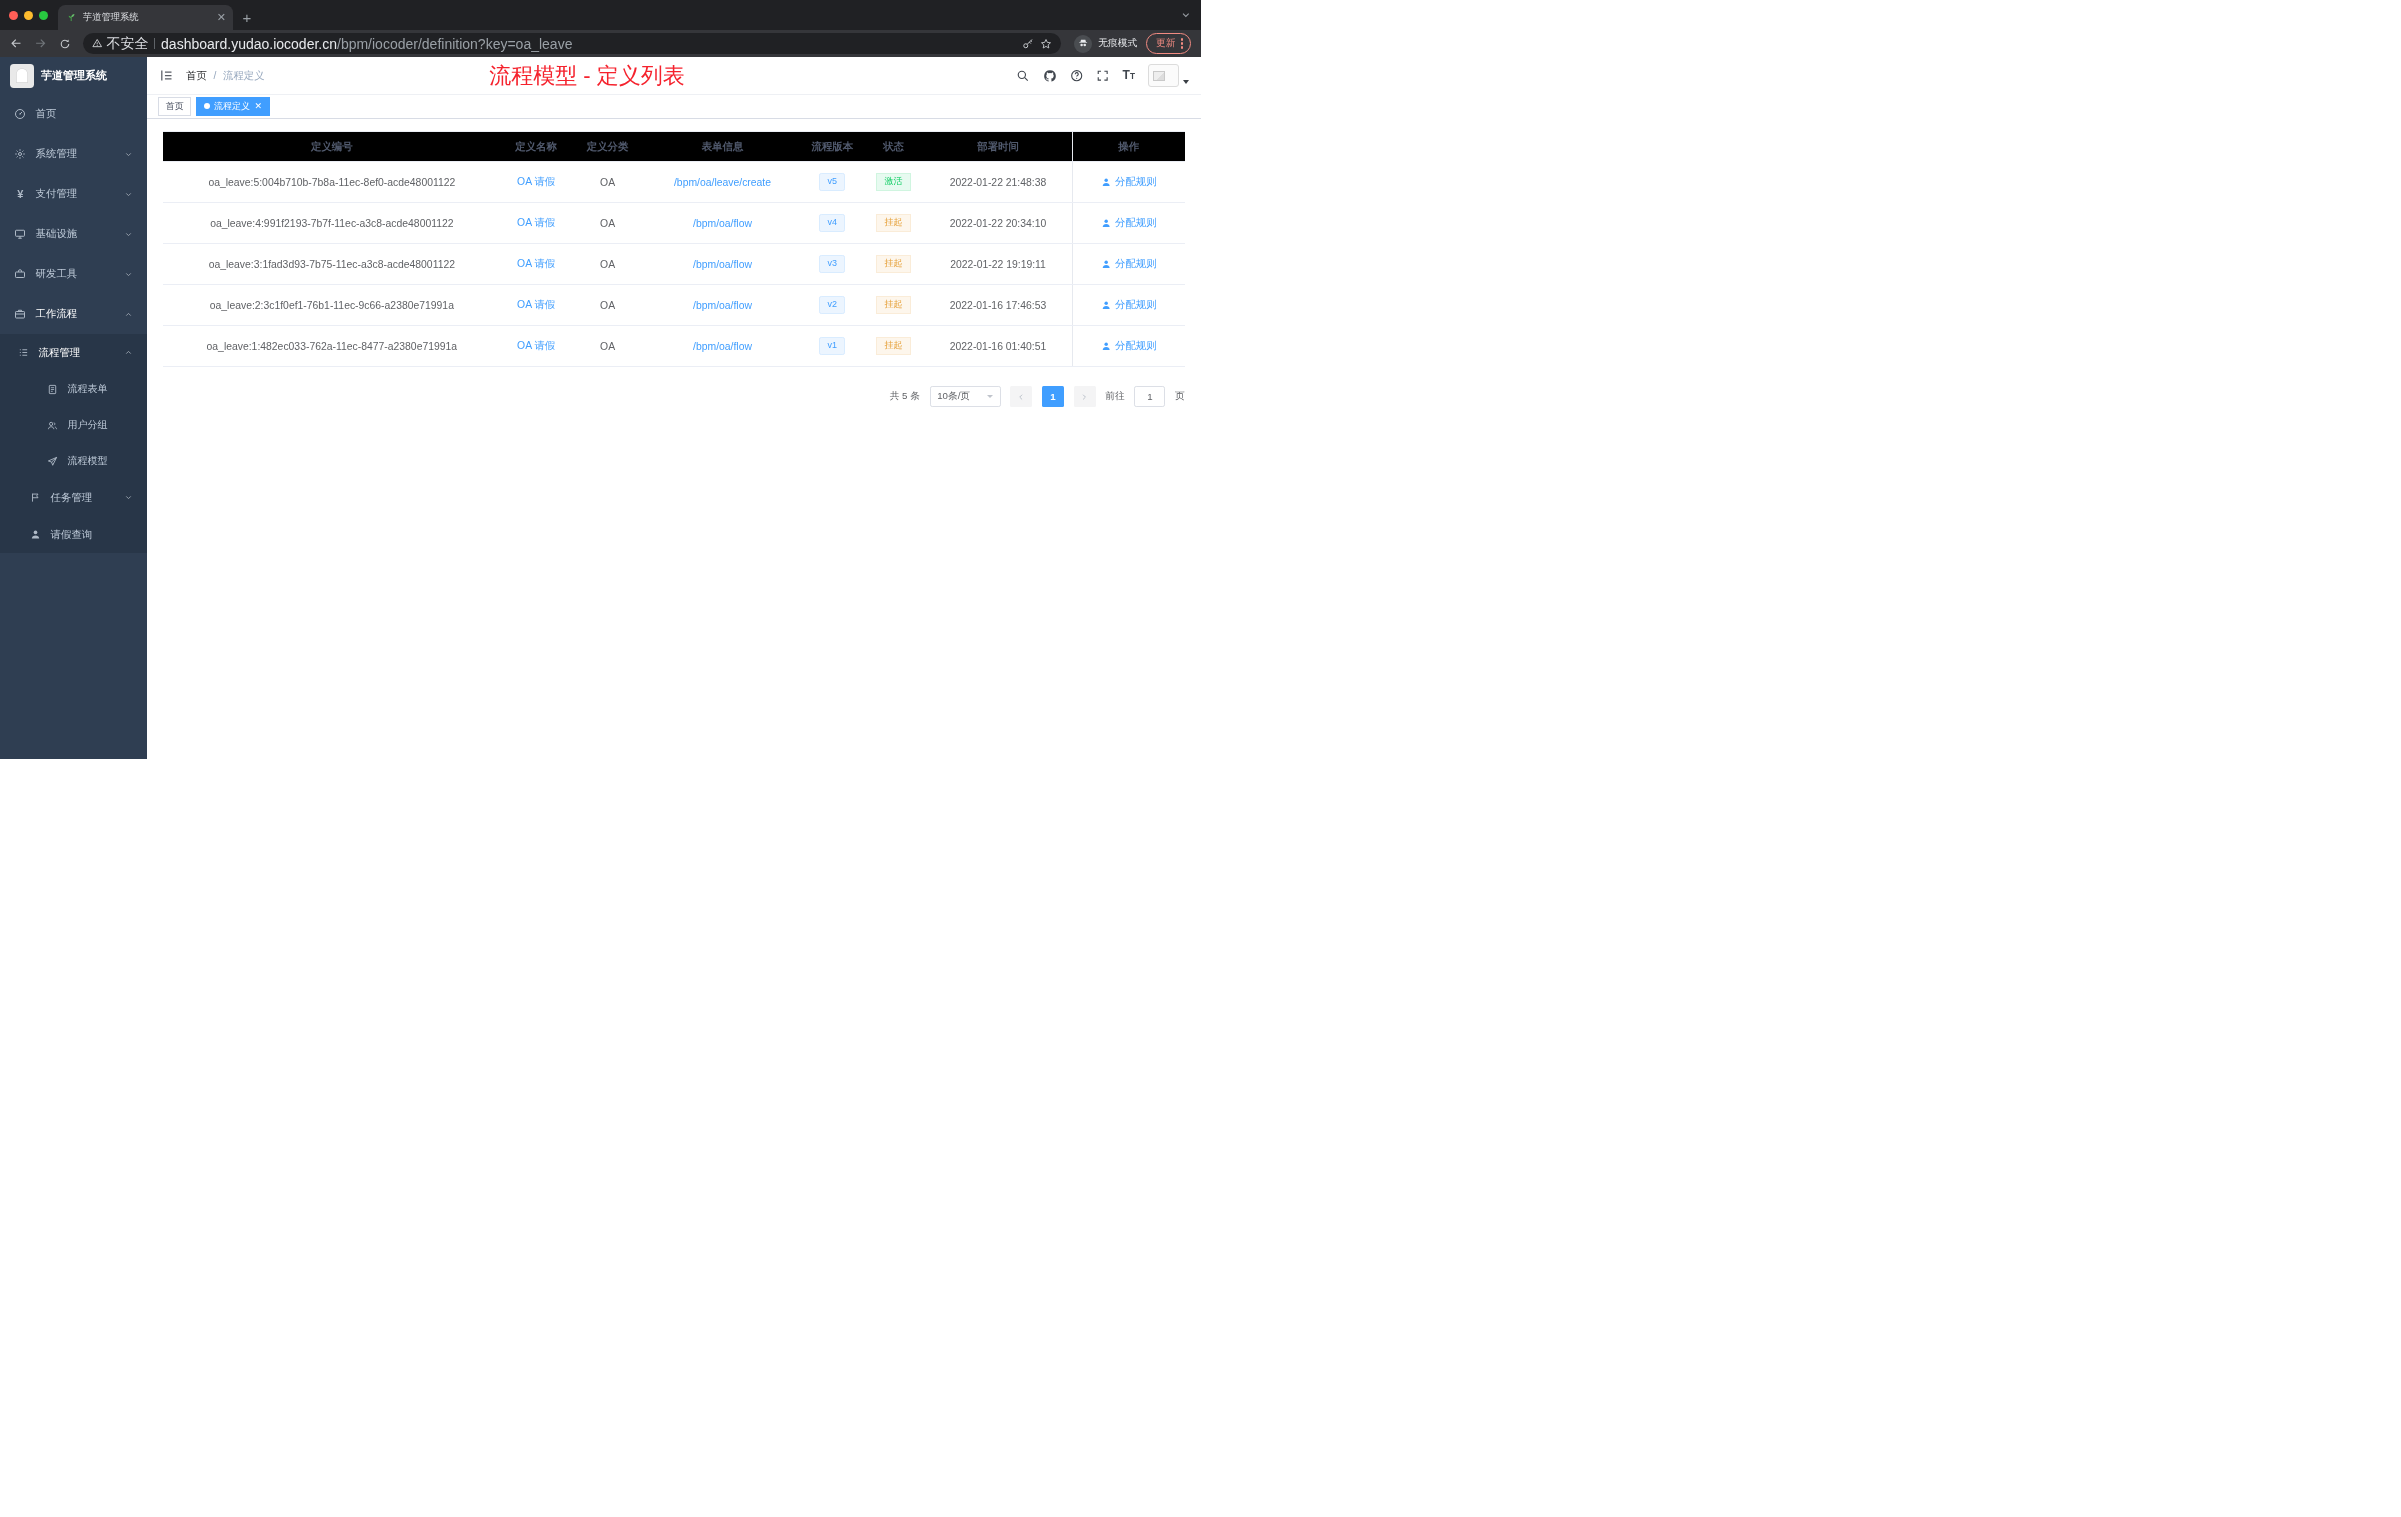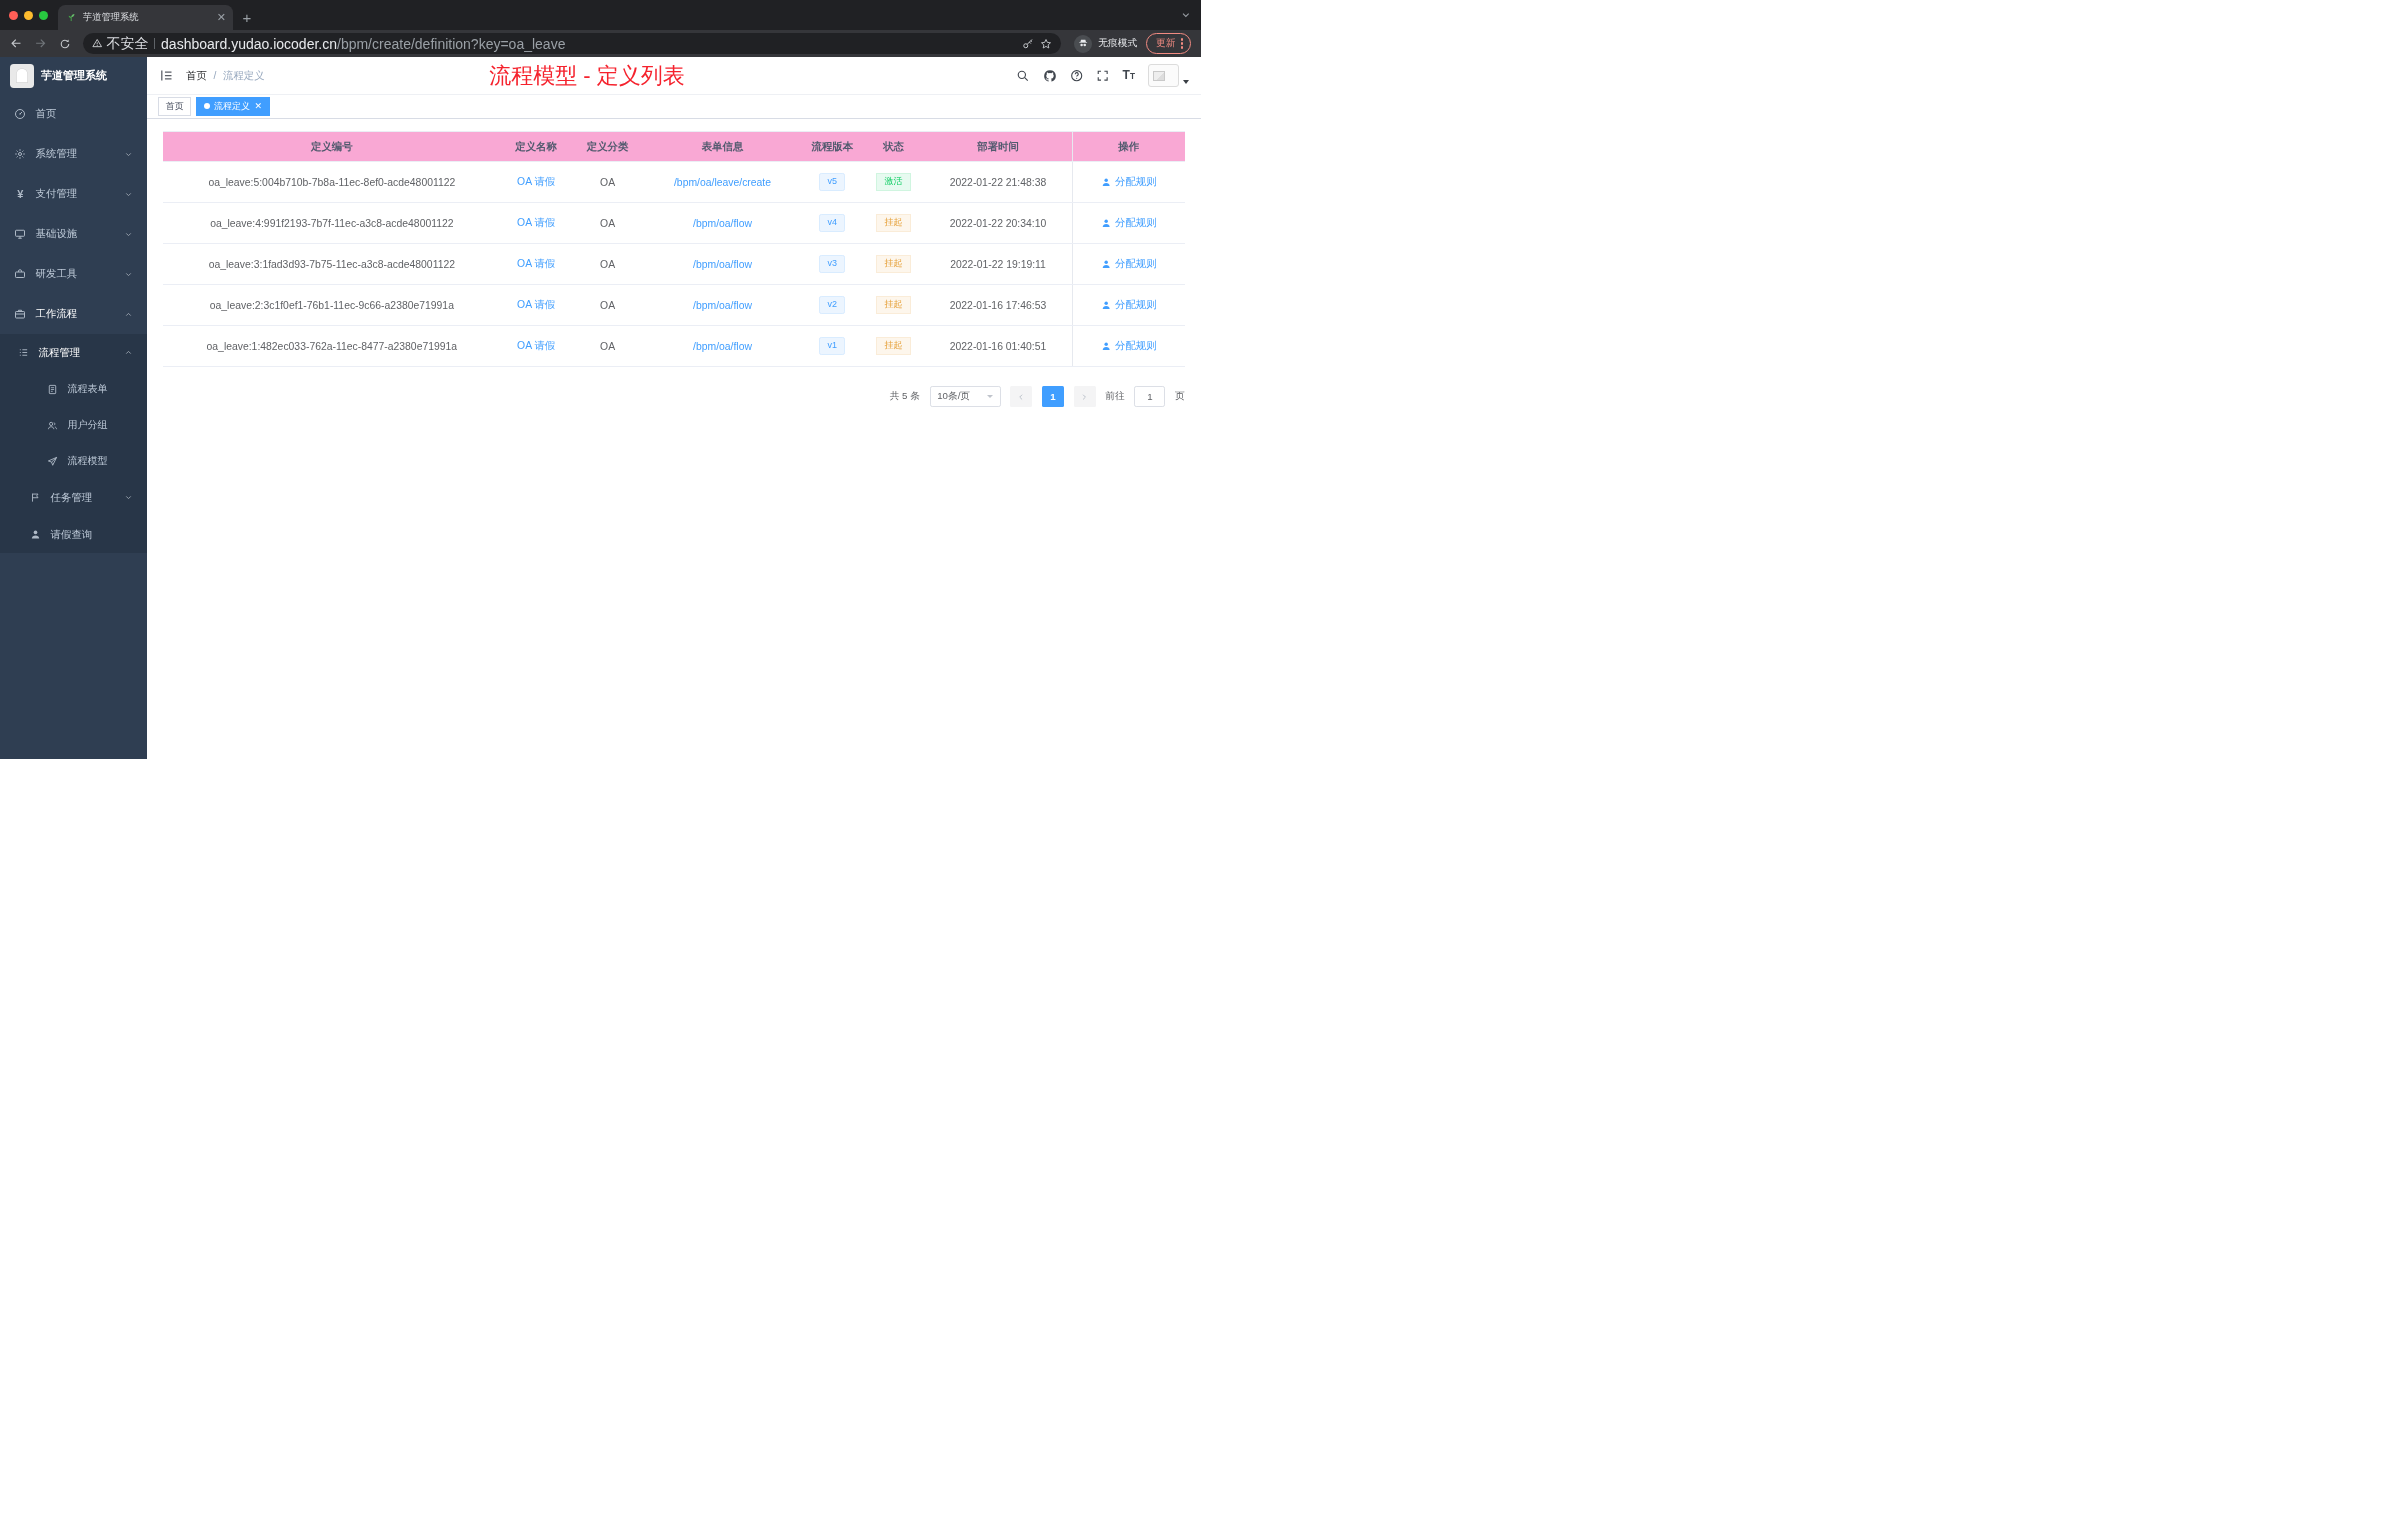--- a/index.html
+++ b/index.html
@@ -74,21 +74,21 @@
   
   .tags { height:25px; border-top:0.7px solid #eef0f4; border-bottom:0.7px solid #d8dce5; display:flex; align-items:center; gap:4.5px; padding:0 11px; flex-shrink:0; }
   .tagv { height:19.3px; display:flex; align-items:center; gap:4.5px; padding:0 6.7px; border:0.7px solid #d8dce5; background:#fff; color:#495060; font-size:9px; cursor:pointer; }
   .tagv.active { background:#409eff; border-color:#409eff; color:#fff; }
   .tag-dot { width:6px; height:6px; border-radius:50%; background:#fff; }
   .tag-close { font-size:9px; line-height:1; }
 
   
   .content { padding:12px 16.3px 0; flex:1; }
   table.el-table { width:100%; border-collapse:collapse; table-layout:fixed; color:#606266; font-size:10.4px; }
-  .el-table th { background:#f9a8d4; color:#515a6e; font-weight:bold; height:30px; border-top:0.7px solid #ebeef5; border-bottom:0.7px solid #ebeef5; font-size:10.4px; white-space:nowrap; }
+  .el-table th { background:#000000; color:#515a6e; font-weight:bold; height:30px; border-top:0.7px solid #ebeef5; border-bottom:0.7px solid #ebeef5; font-size:10.4px; white-space:nowrap; }
   .el-table td { height:41px; border-bottom:0.7px solid #ebeef5; text-align:center; white-space:nowrap; overflow:hidden; }
   .col-action { border-left:0.7px solid #e6e9ef; }
   .link { color:#409eff; cursor:pointer; }
   .ver-tag { display:inline-block; background:#ecf5ff; border:0.7px solid #d9ecff; color:#409eff; border-radius:2.2px; padding:2.2px 7.4px; font-size:9px; line-height:1.3; }
   .status-tag { display:inline-block; border-radius:0; padding:2.2px 7.4px; font-size:9px; line-height:1.3; }
   .tag-success { background:#e7faf0; border:0.7px solid #d0f5e0; color:#13ce66; }
   .tag-warning { background:#fdf6ec; border:0.7px solid #faecd8; color:#e6a23c; }
   .action-link { color:#409eff; display:inline-flex; align-items:center; gap:3.7px; cursor:pointer; }
   .action-link svg { color:#409eff; }
 
@@ -147,21 +147,21 @@
     <div class="omnibox">
       <span class="sec-chip">
         <svg width="10.4" height="10.4" viewBox="0 0 24 24">
           <path d="M12 3.5 22 20H2Z" fill="none" stroke="currentColor" stroke-width="2"></path>
           <line x1="12" y1="10" x2="12" y2="14.6" stroke="currentColor" stroke-width="2"></line>
           <circle cx="12" cy="17.2" r="1.2" fill="currentColor"></circle>
         </svg>
         <span>不安全</span>
       </span>
       <span class="omni-div"></span>
-      <span><span class="url-domain">dashboard.yudao.iocoder.cn</span><span class="url-path">/bpm/create/definition?key=oa_leave</span></span>
+      <span><span class="url-domain">dashboard.yudao.iocoder.cn</span><span class="url-path">/bpm/iocoder/definition?key=oa_leave</span></span>
       <span class="omni-spacer"></span>
       <span class="omni-ic">
         <svg width="12" height="12" viewBox="0 0 24 24">
             <circle cx="7.5" cy="15.5" r="4" fill="none" stroke="currentColor" stroke-width="2"></circle>
             <path d="M10.5 12.5 20 3M14.8 8.2l3 3M17.8 5.2l2.2 2.2" fill="none" stroke="currentColor" stroke-width="2"></path>
           </svg>
       </span>
       <span class="omni-ic">
         <svg width="12" height="12" viewBox="0 0 24 24">
             <path d="M12 3l2.7 5.8 6.3.7-4.7 4.3 1.3 6.2-5.6-3.2-5.6 3.2 1.3-6.2L3 9.5l6.3-.7z" fill="none" stroke="currentColor" stroke-width="1.8"></path>

